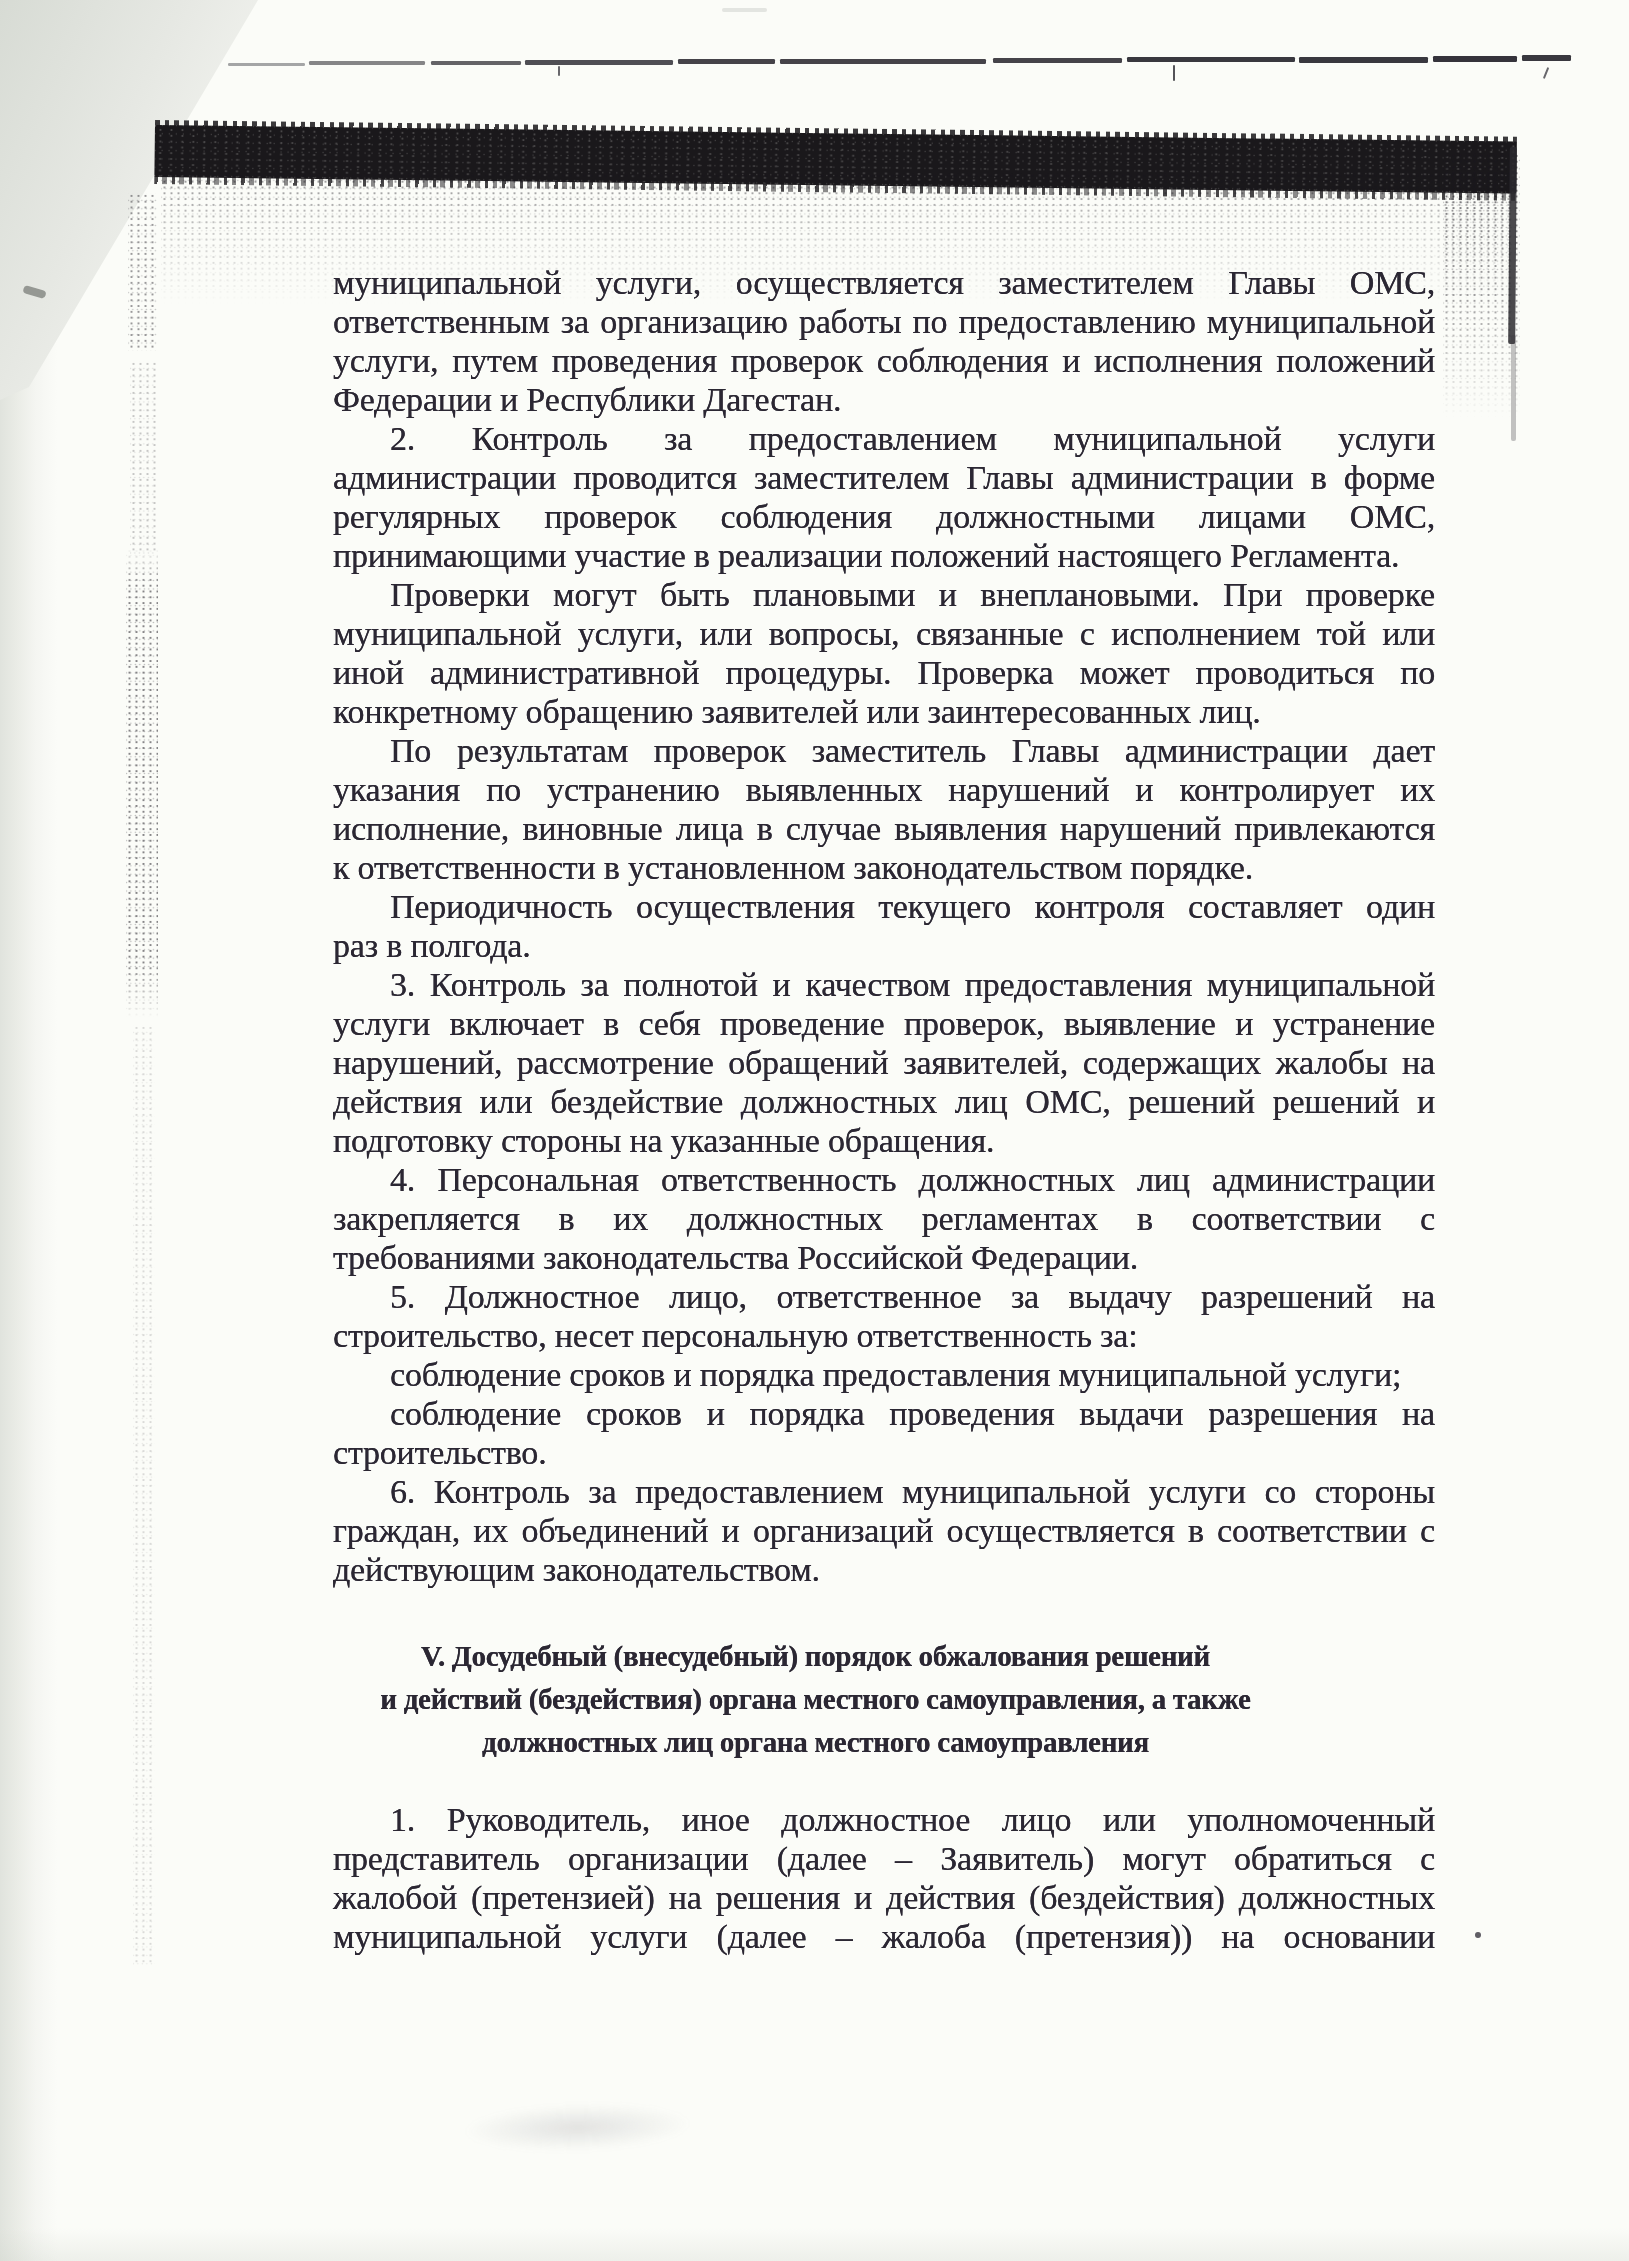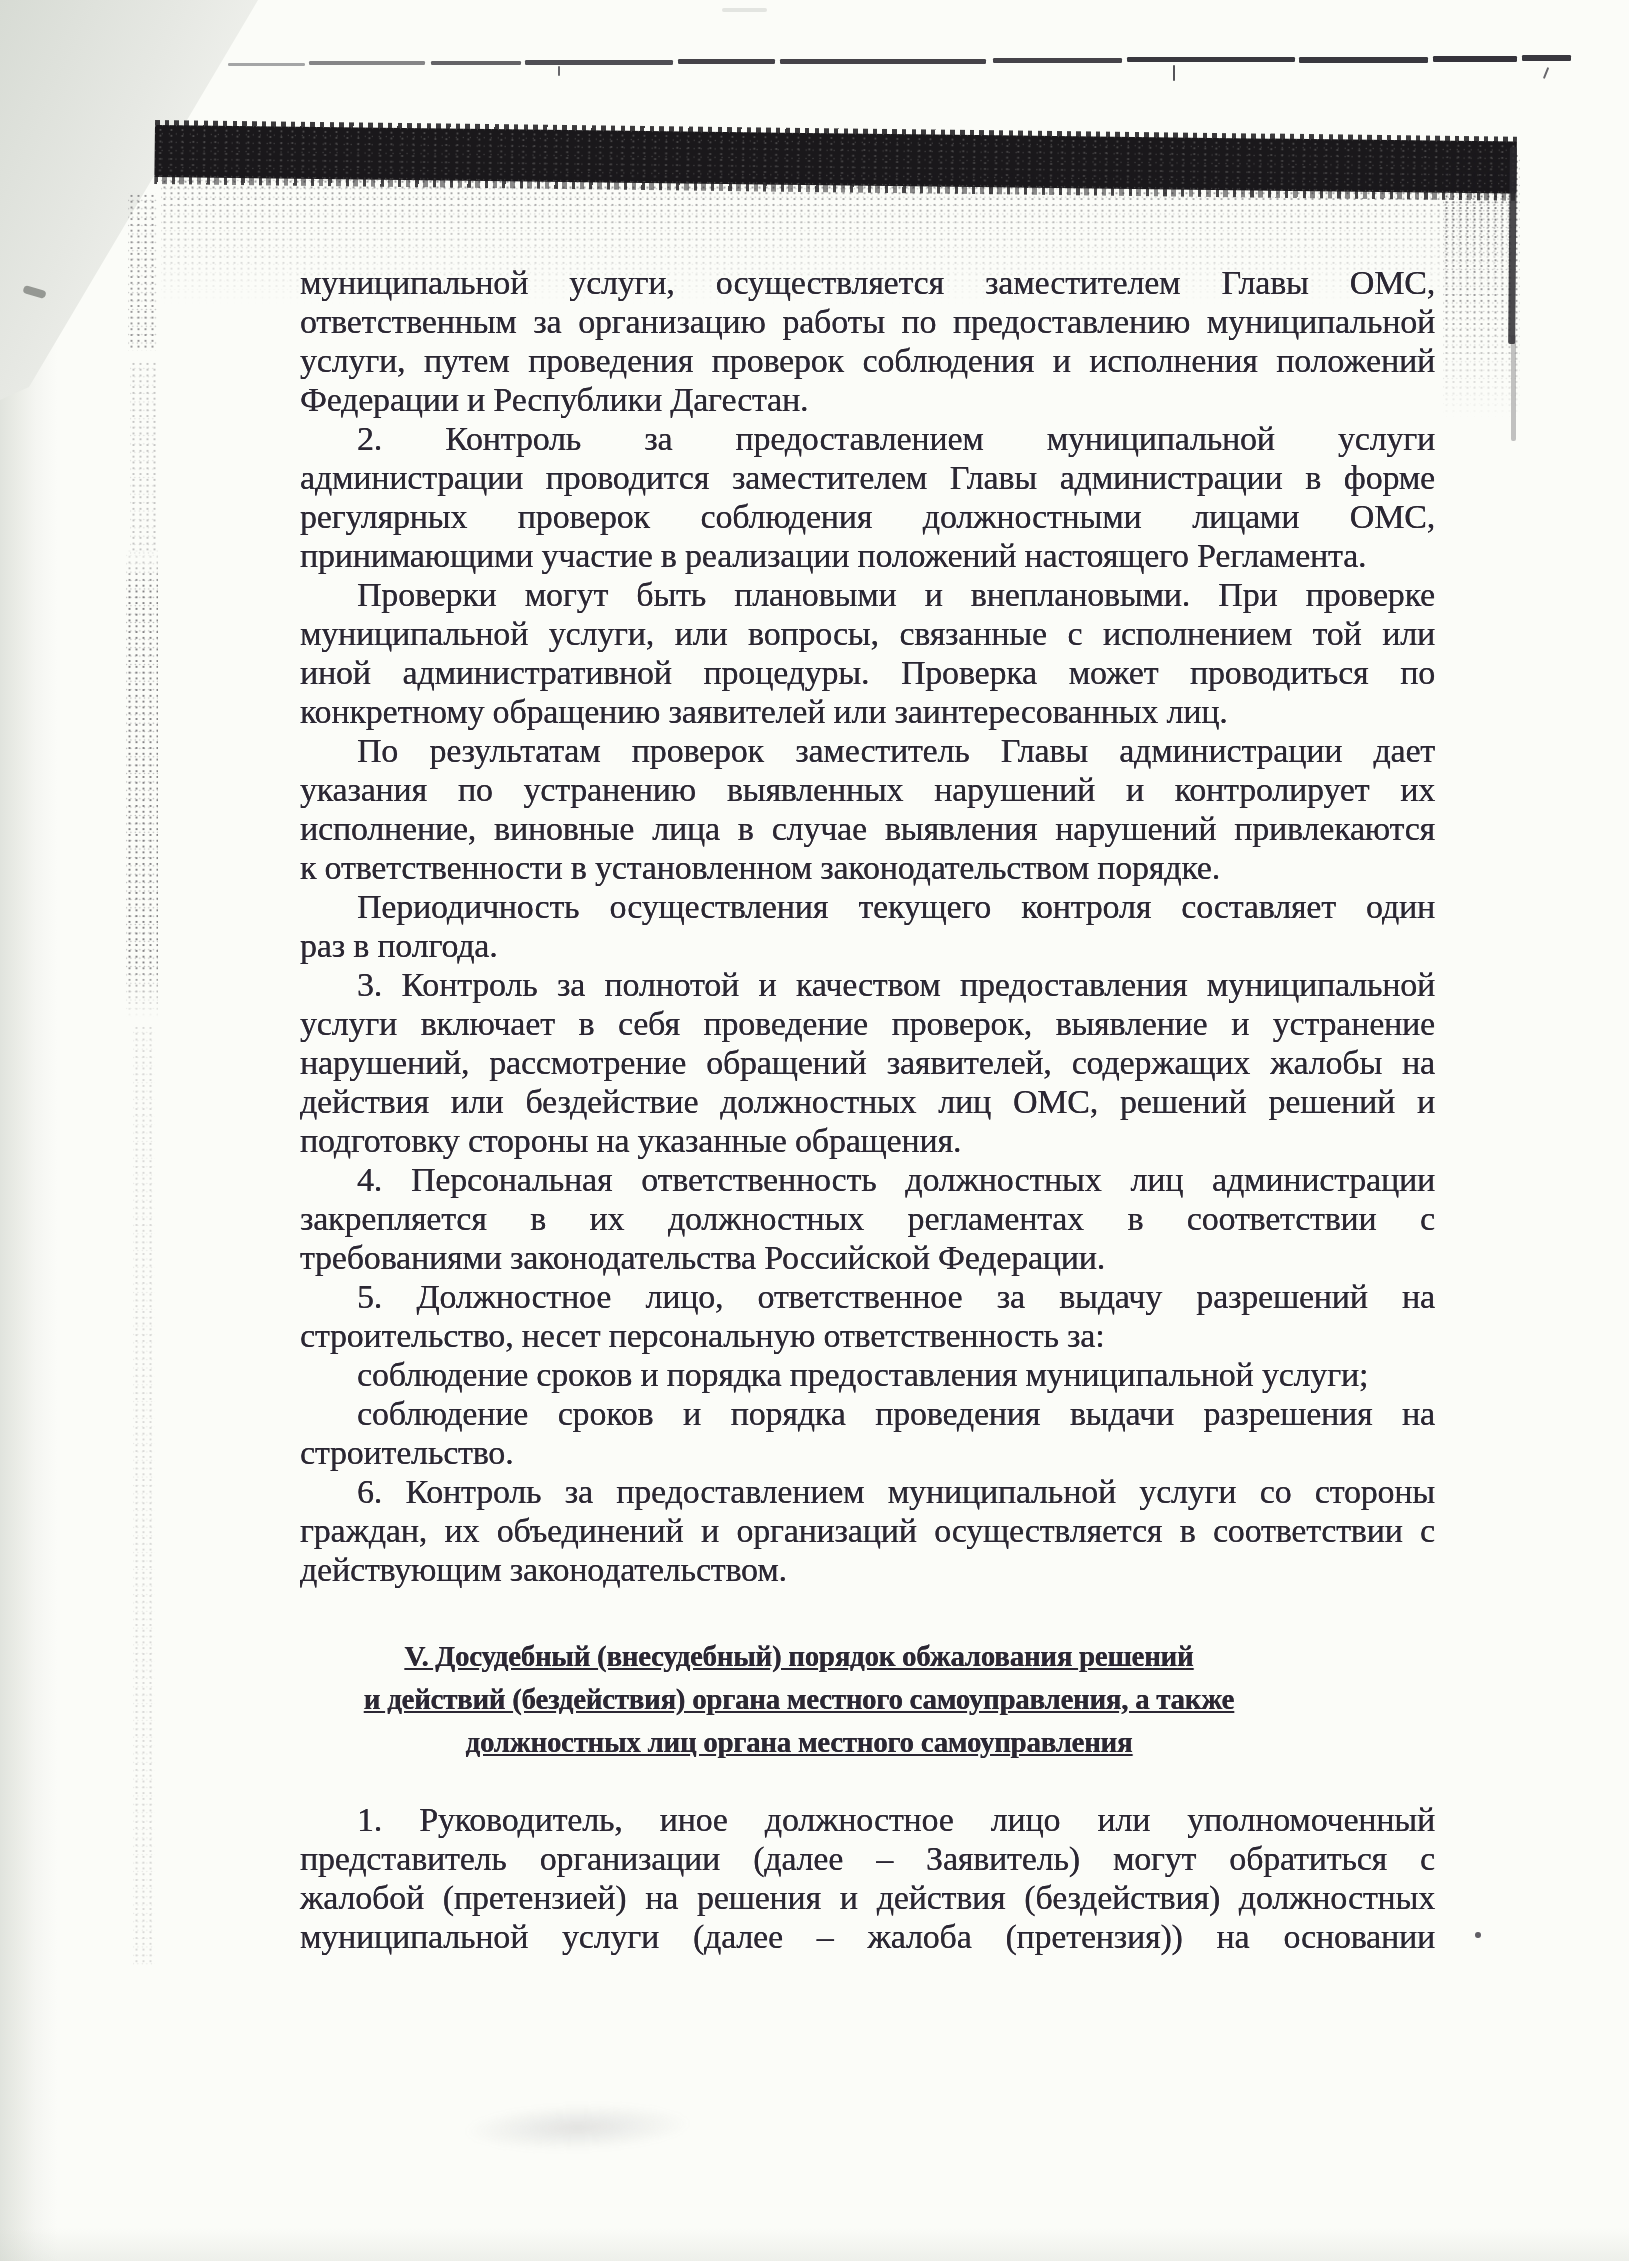--- a/index.html
+++ b/index.html
@@ -95,28 +95,28 @@
   .top-faint-dash{
     position:absolute;left:722px;top:7.7px;width:45px;height:3.9px;
     background:#9aa09a;opacity:.25;border-radius:1.9px;
   }
   
   .text-block{
     position:absolute;left:300px;top:263px;width:1135px;
     font-size:34px;line-height:39px;color:#2b2733;letter-spacing:-0.2px;
     text-shadow:0 0 0.6px rgba(43,39,51,.75),0.2px 0 0 rgba(43,39,51,.45);
   }
-  .line{text-align:justify;text-align-last:justify;}
+  .line{text-align:justify;text-align-last:justify;margin-left:33px;}
   .line.last{text-align-last:left;}
   .para.indent .line.first{text-indent:57px;}
   .para.heading{
     font-weight:700;font-size:29px;line-height:43px;letter-spacing:-0.3px;
     margin-top:46px;margin-bottom:36px;padding-right:137px;
   }
-  .para.heading .line{text-align:right;text-align-last:center;text-decoration:underline;}
+  .para.heading .line{text-align:right;text-align-last:center;}
 </style>
 </head>
 <body>
 
 <div class="page"></div>
 
 <div class="left-strip"></div>
 <div class="topleft-wedge"></div>
 <div class="top-faint-dash"></div>
 

